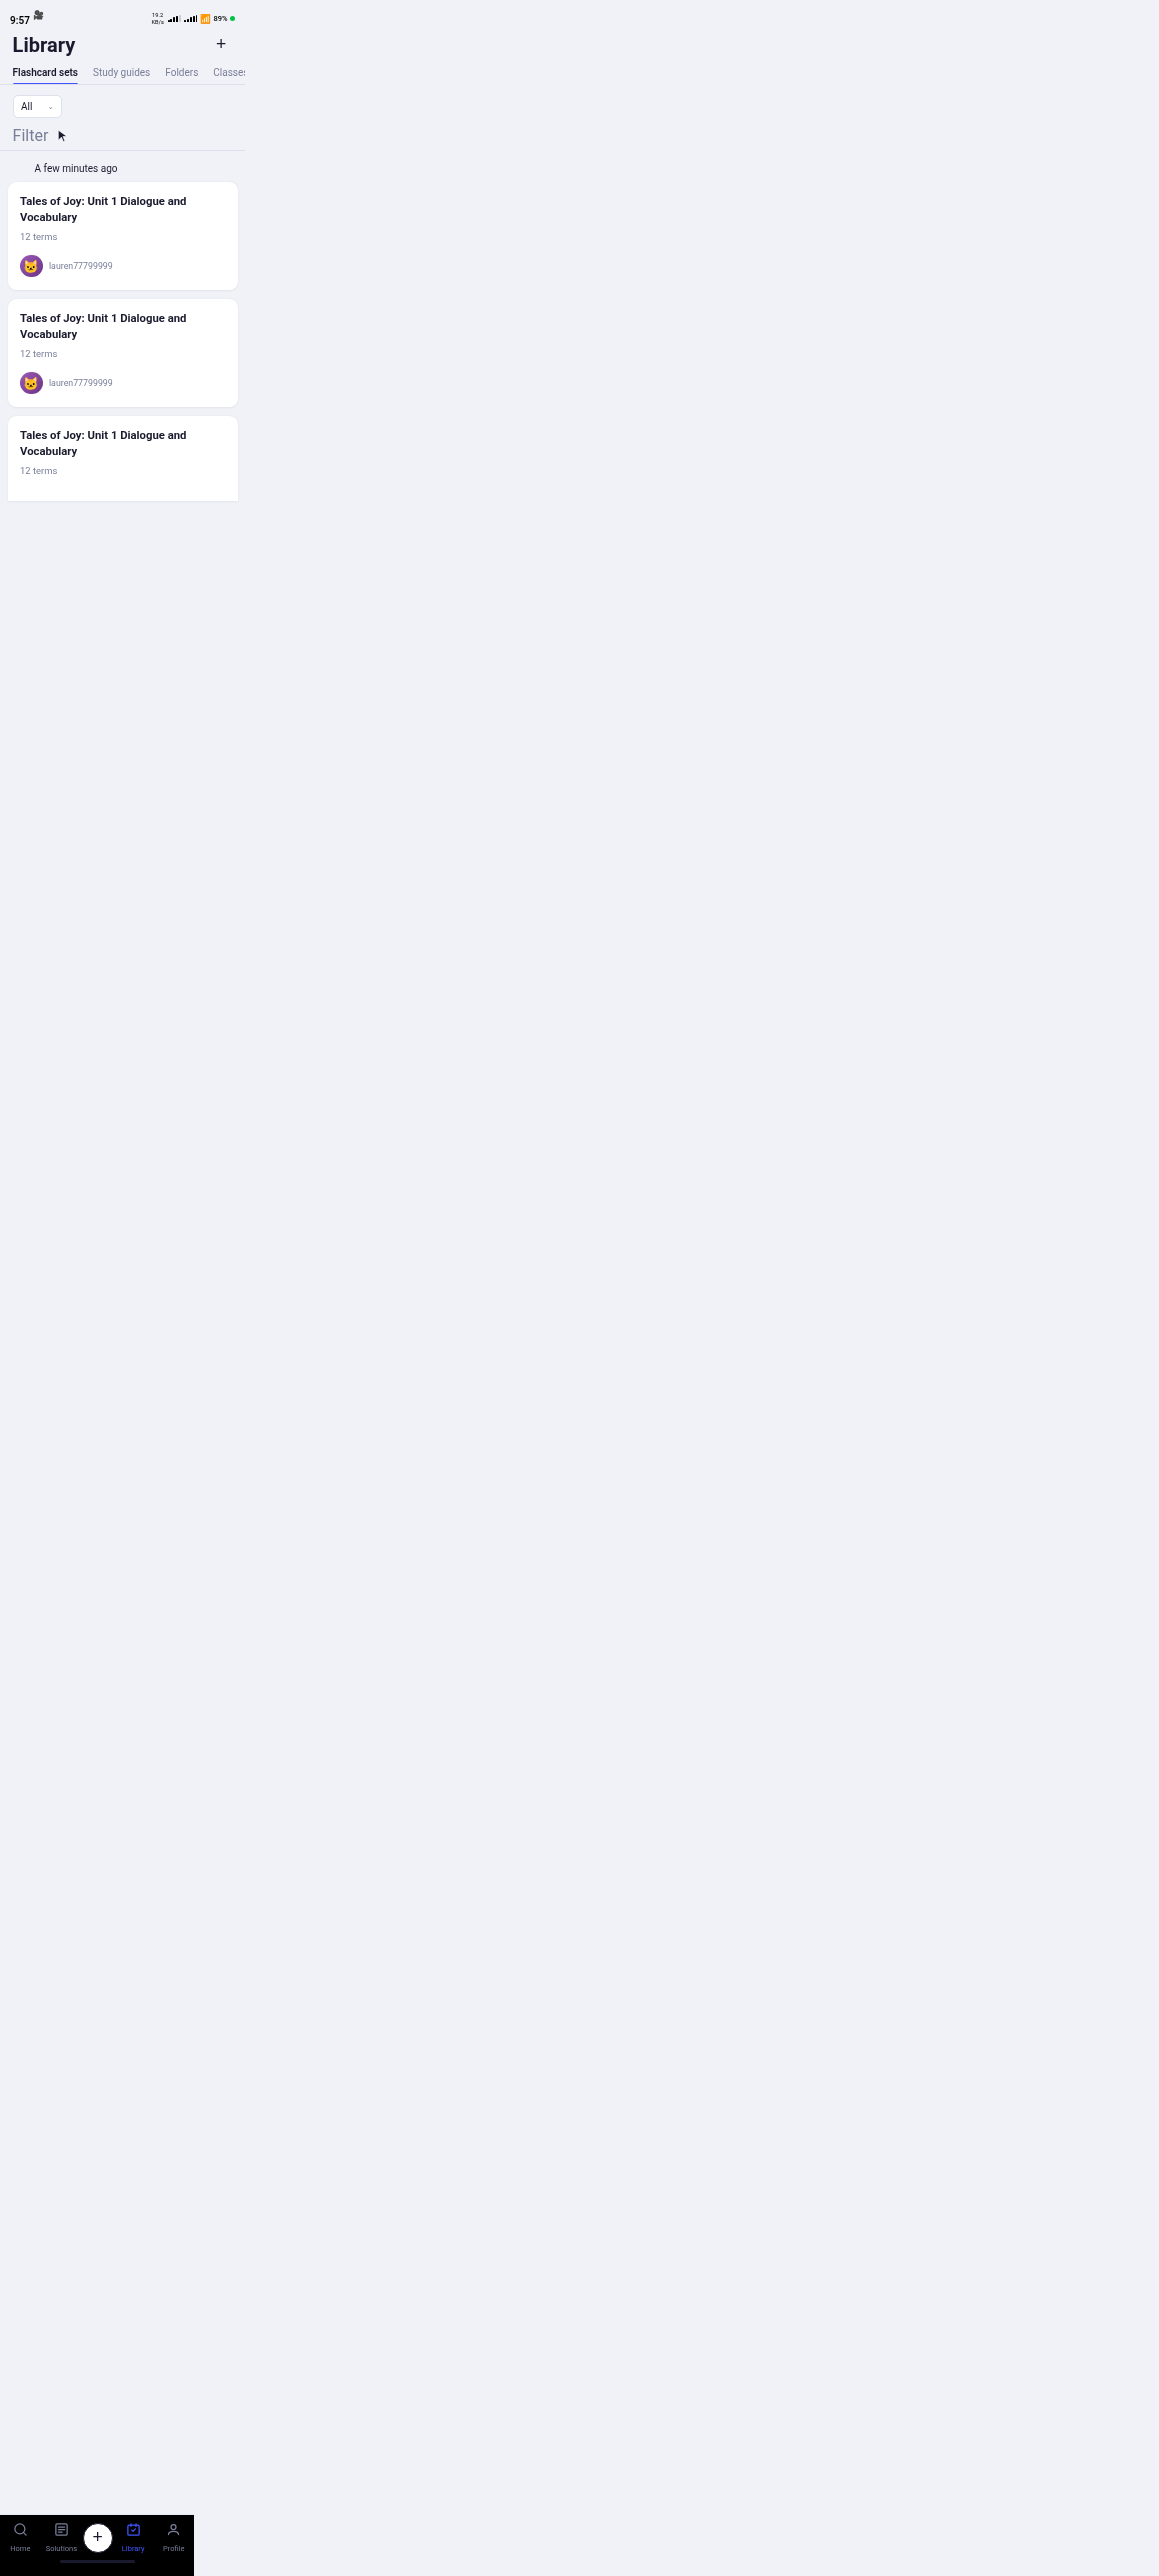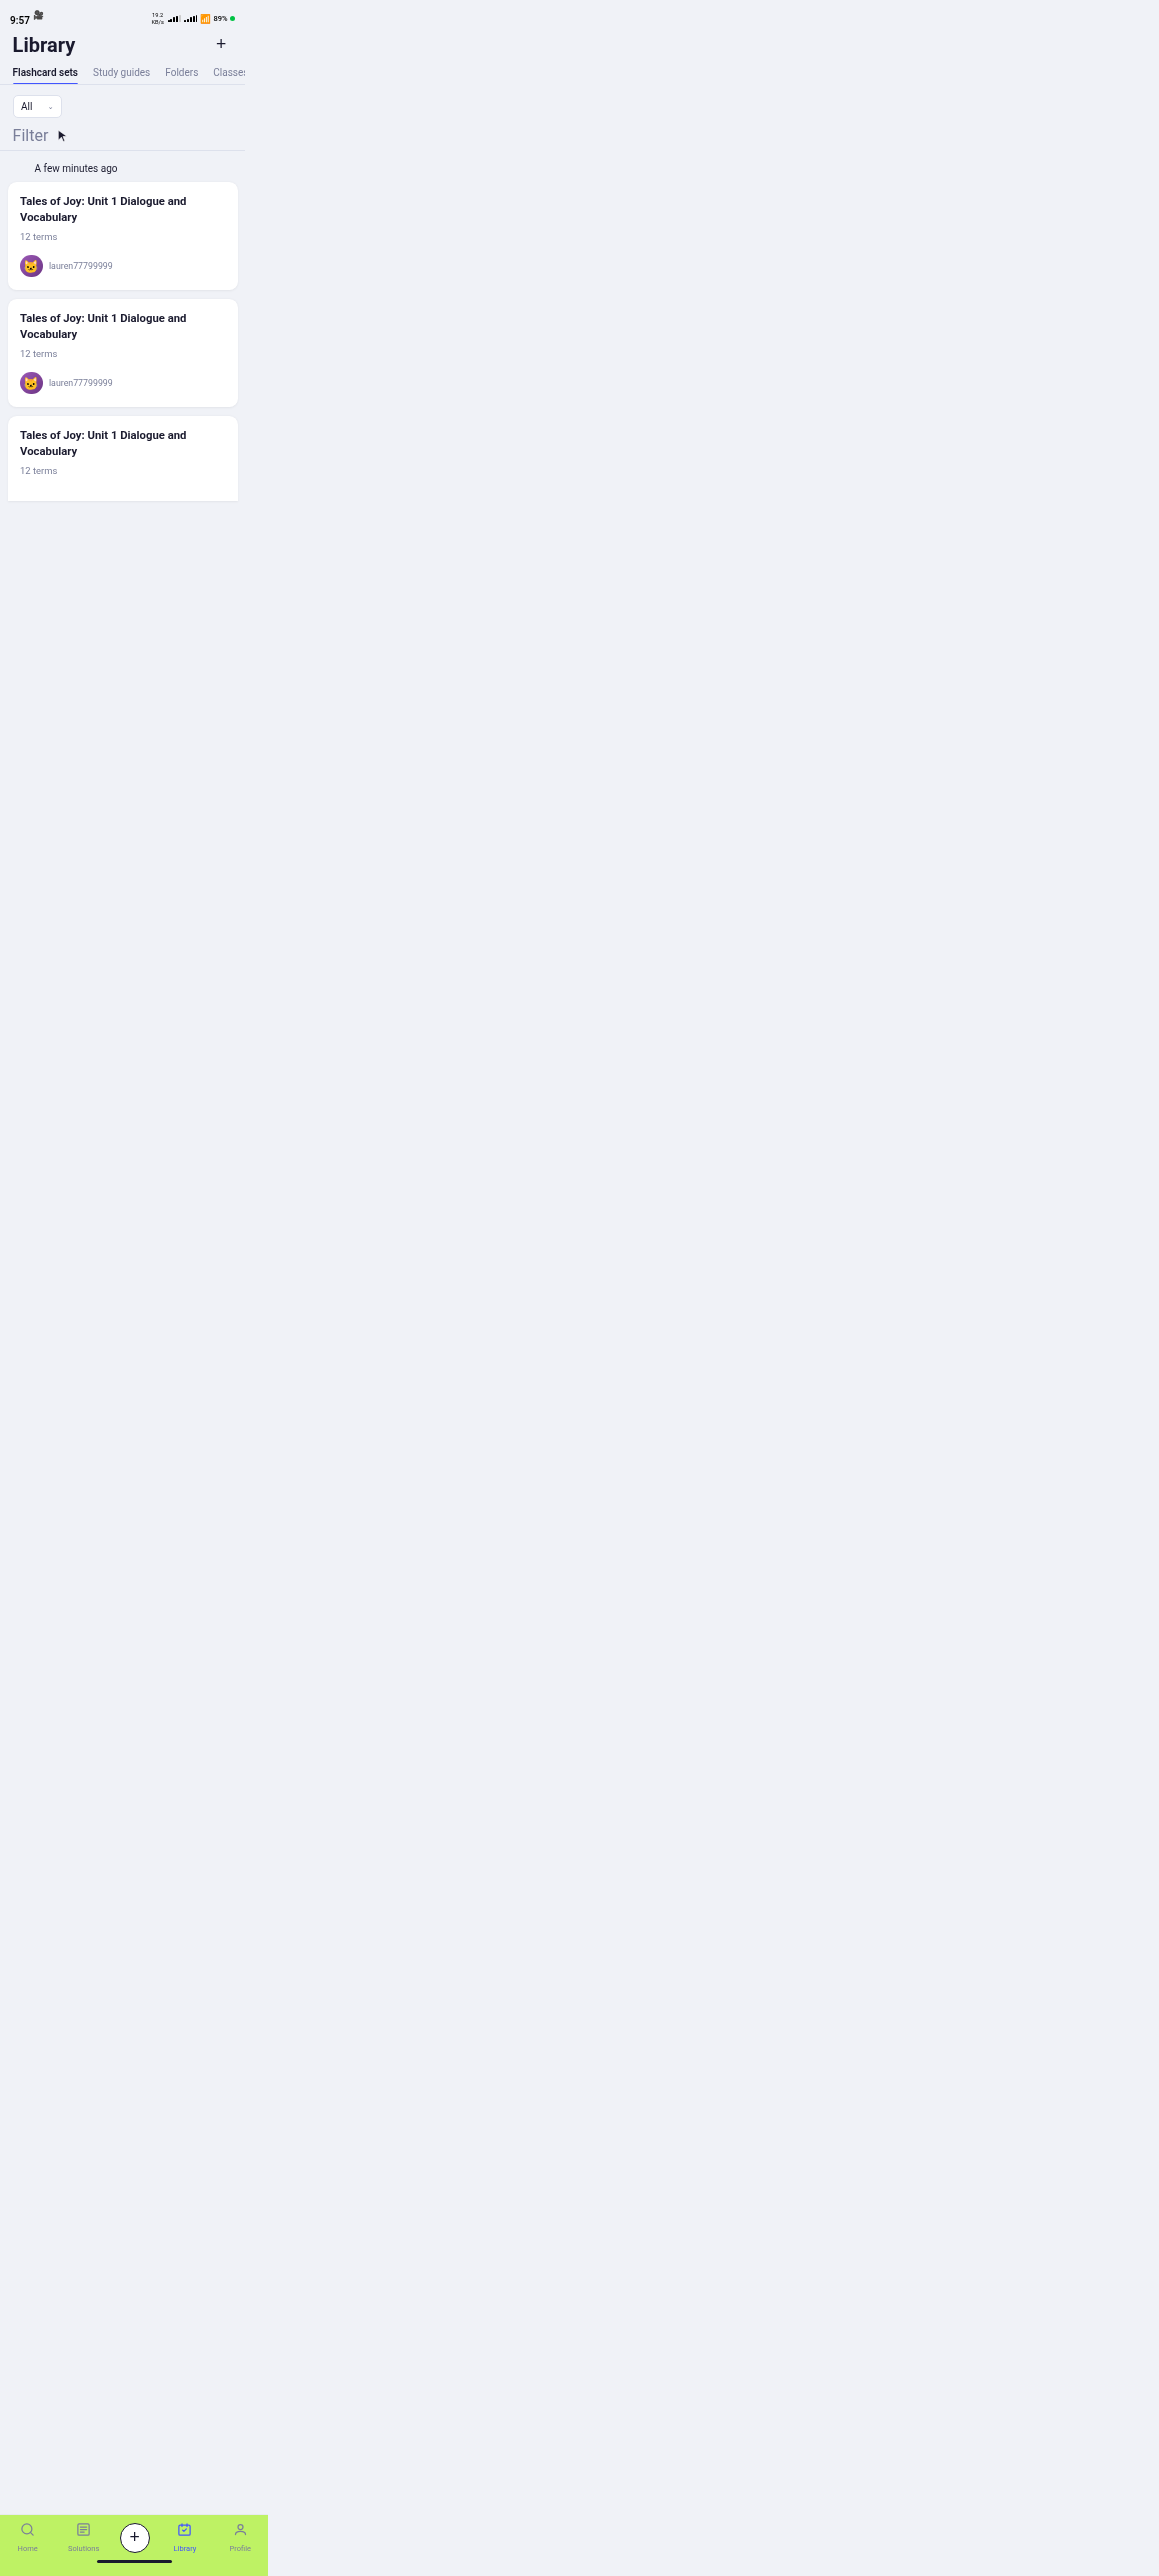--- a/index.html
+++ b/index.html
@@ -254,22 +254,22 @@
       box-shadow: 0 0.6px 2.5px rgba(0,0,0,0.06);
       cursor: pointer;
       margin: 0 7.5px;
     }
 
     
     .bottom-nav {
       position: fixed;
       bottom: 0;
       left: 0;
-      width: 268px;
-      background: #bef264;
+      width: 194px;
+      background: #000000;
       border-top: 0.6px solid #e8eaf0;
       padding: 5px 0 12.6px;
     }
 
     .nav-items {
       display: flex;
       justify-content: space-around;
       align-items: center;
     }
 

